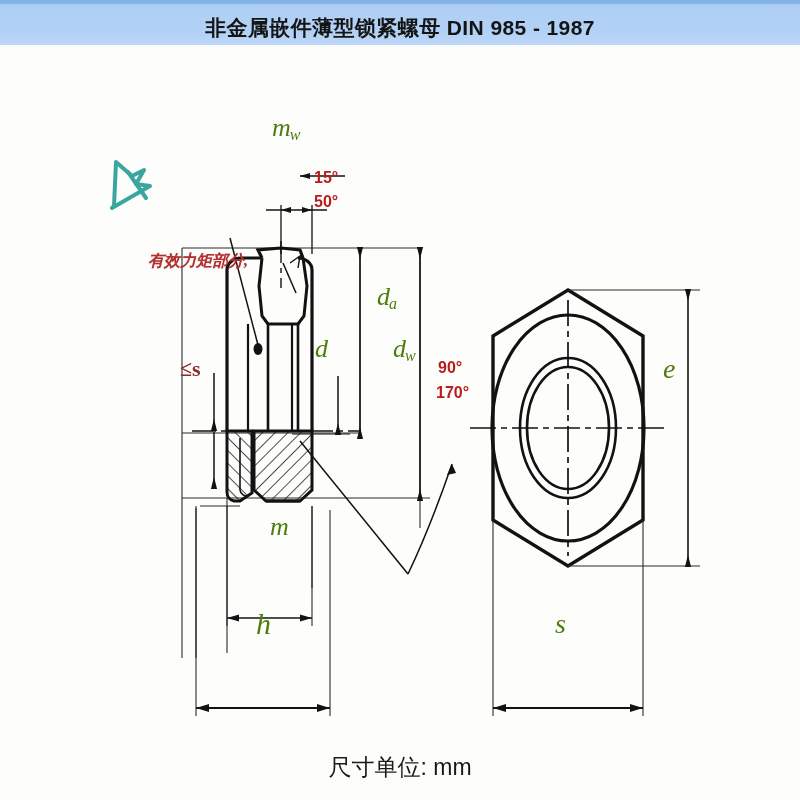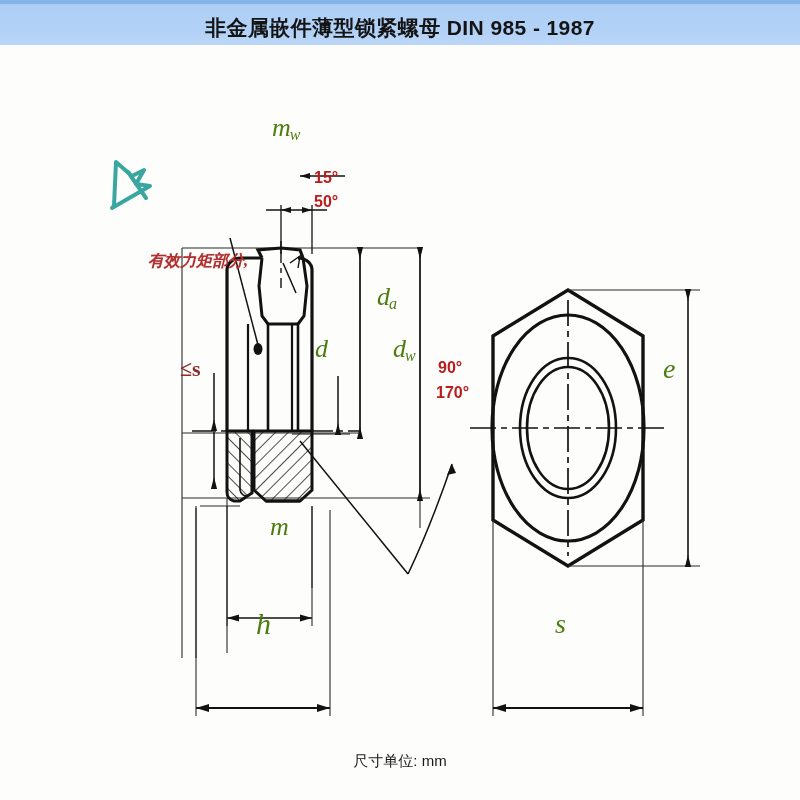--- a/index.html
+++ b/index.html
@@ -103,21 +103,21 @@
     line-height: 1.55;
     white-space: nowrap;
     text-shadow: 0 0 1px rgba(176,48,48,.35);
   }
   #footer-note {
     position: absolute;
     left: 0;
     top: 752px;
     width: 800px;
     text-align: center;
-    font-size: 15px;
+    font-size: 23px;
     color: #1a1a1a;
     font-family: "Liberation Sans", sans-serif;
     white-space: nowrap;
   }
   #watermark-arrow {
     position: absolute;
     left: 98px;
     top: 88px;
     width: 62px;
     height: 72px;

